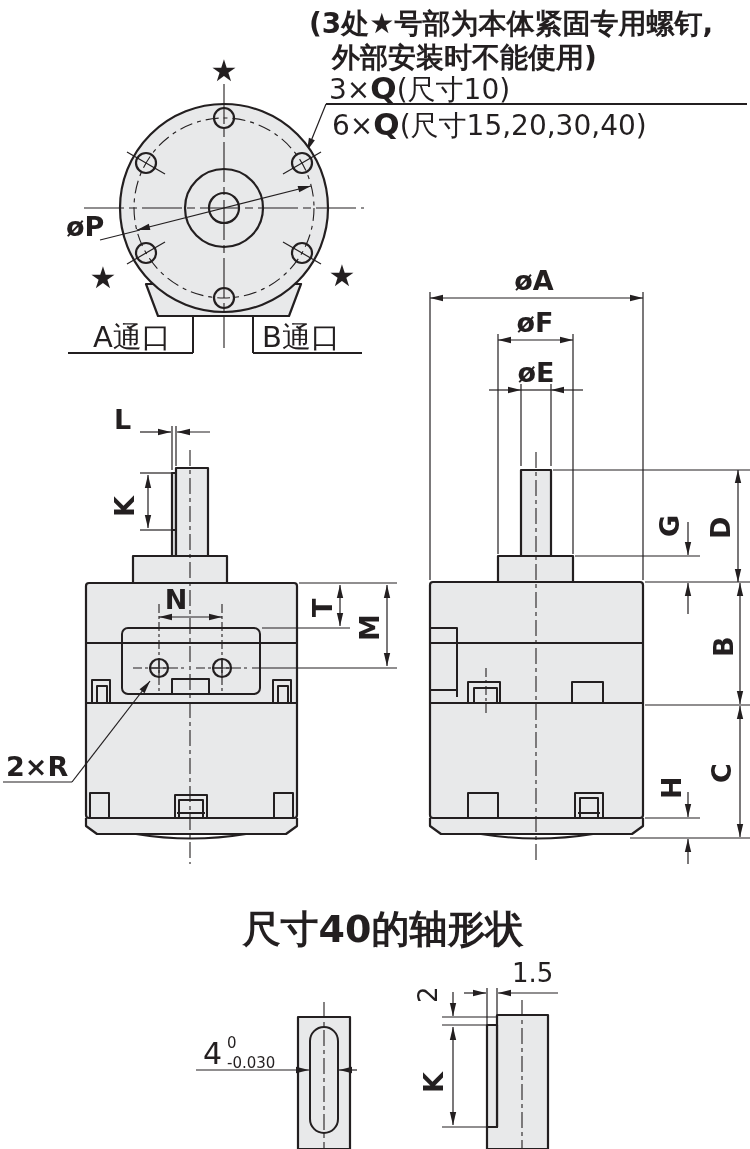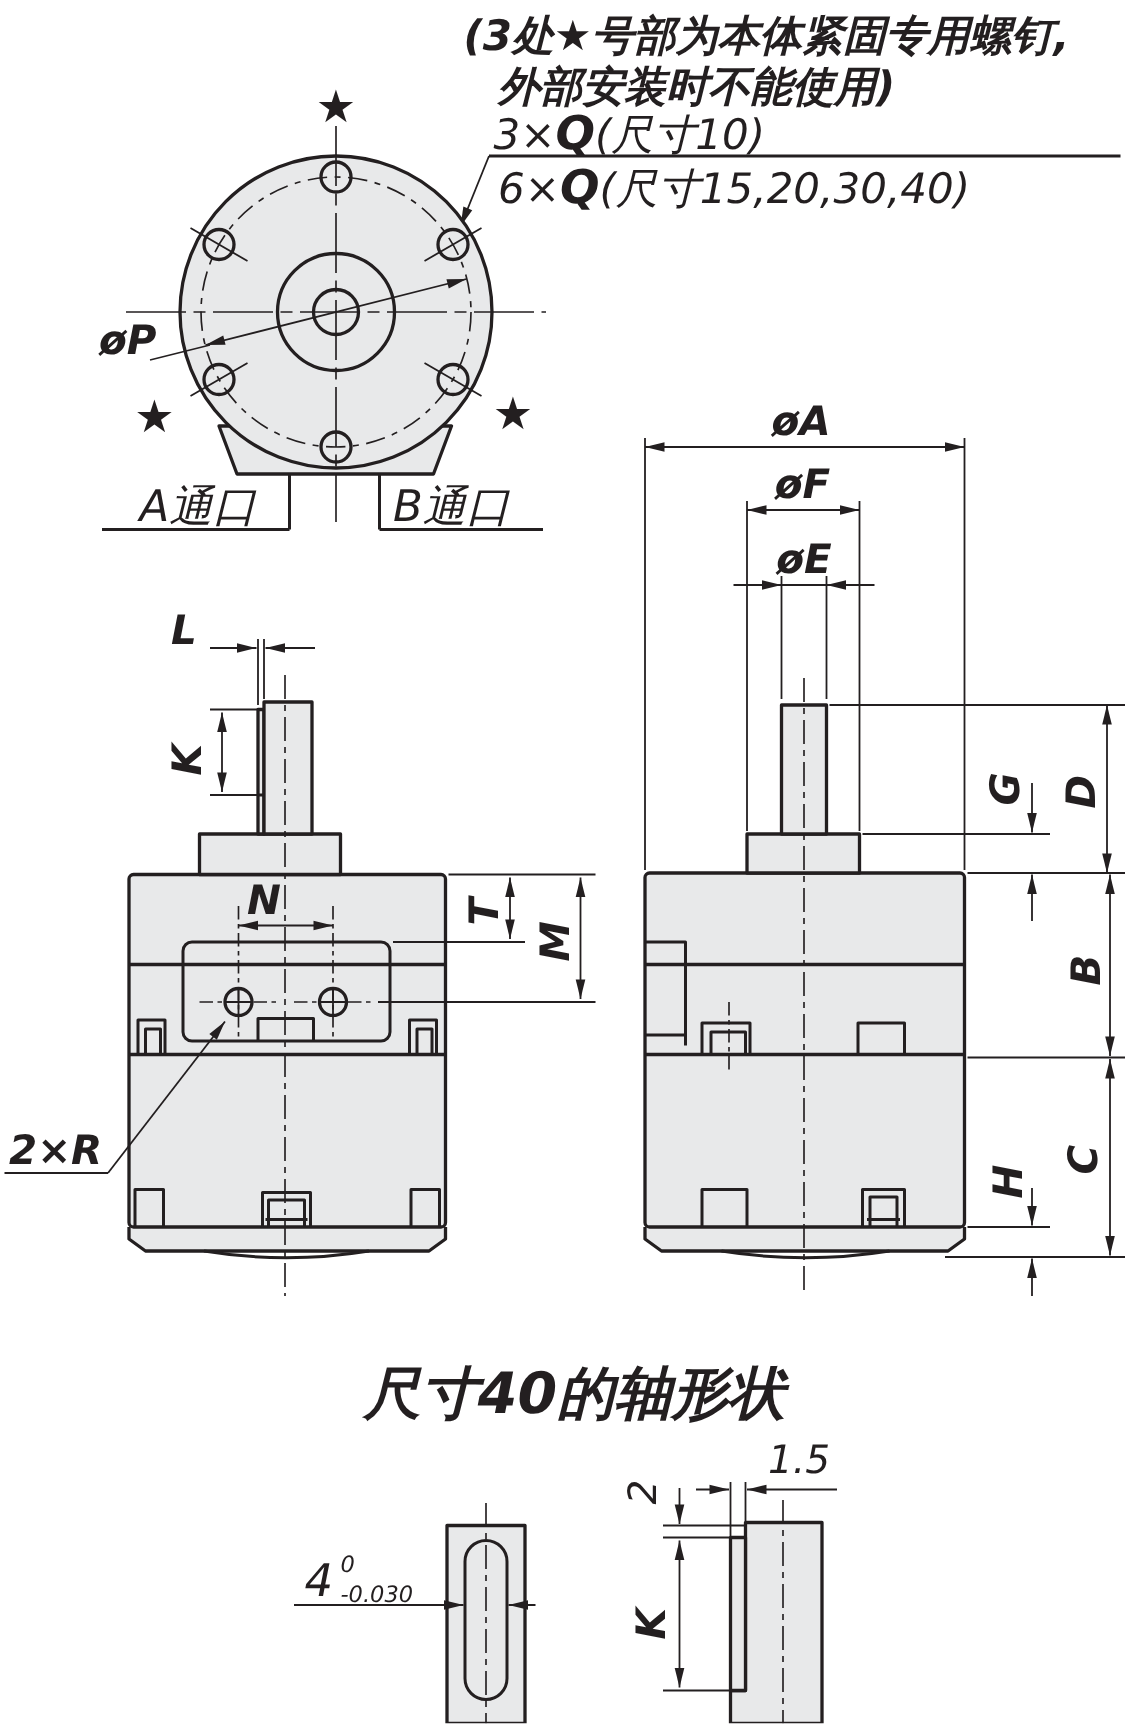--- a/index.html
+++ b/index.html
@@ -1,16 +1,16 @@
 <!DOCTYPE html>
 <html><head>
 <meta charset="utf-8">
 <style>
   html,body{margin:0;padding:0;background:#ffffff;}
-  .page{width:750px;height:1149px;position:relative;background:#fff;overflow:hidden;font-style:italic;}
+  .page{width:750px;height:1149px;position:relative;background:#fff;overflow:hidden;}
   svg{display:block;}
   
   .o  {stroke:#231f20;stroke-width:2.2;fill:none;stroke-linejoin:round;stroke-linecap:butt;}
   .of {stroke:#231f20;stroke-width:2.2;fill:#e8e9ea;stroke-linejoin:round;}
   .i  {stroke:#231f20;stroke-width:2;fill:none;stroke-linejoin:round;}
   
   .t  {stroke:#231f20;stroke-width:1.2;fill:none;}
   .cl {stroke:#231f20;stroke-width:1.1;fill:none;stroke-dasharray:16 4 4 4;}
   .bc {stroke:#231f20;stroke-width:1.1;fill:none;stroke-dasharray:13 5 4 5;}
   .hl {stroke:#231f20;stroke-width:1.1;fill:none;stroke-dasharray:9 3 3 3;}

